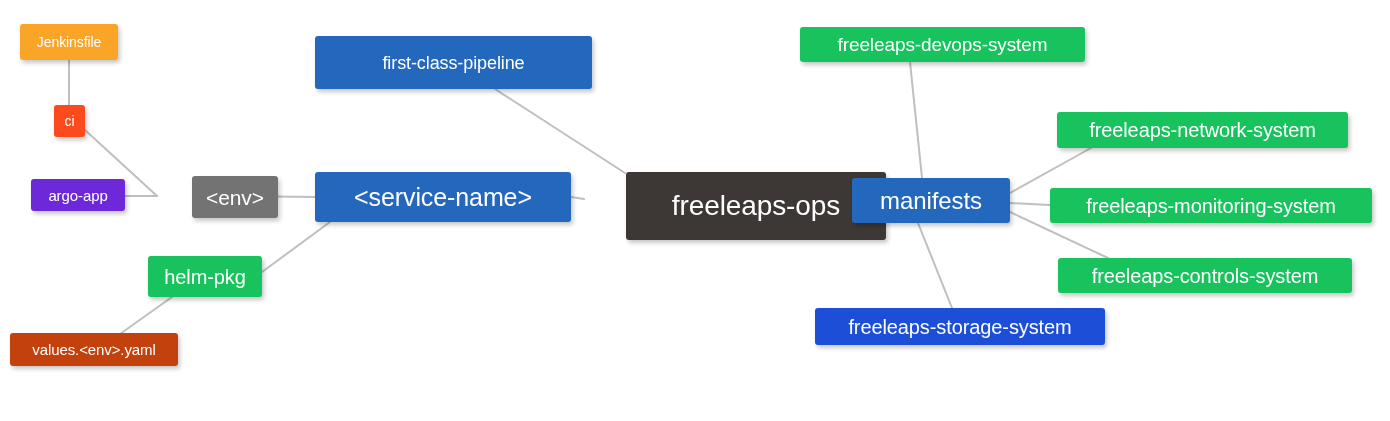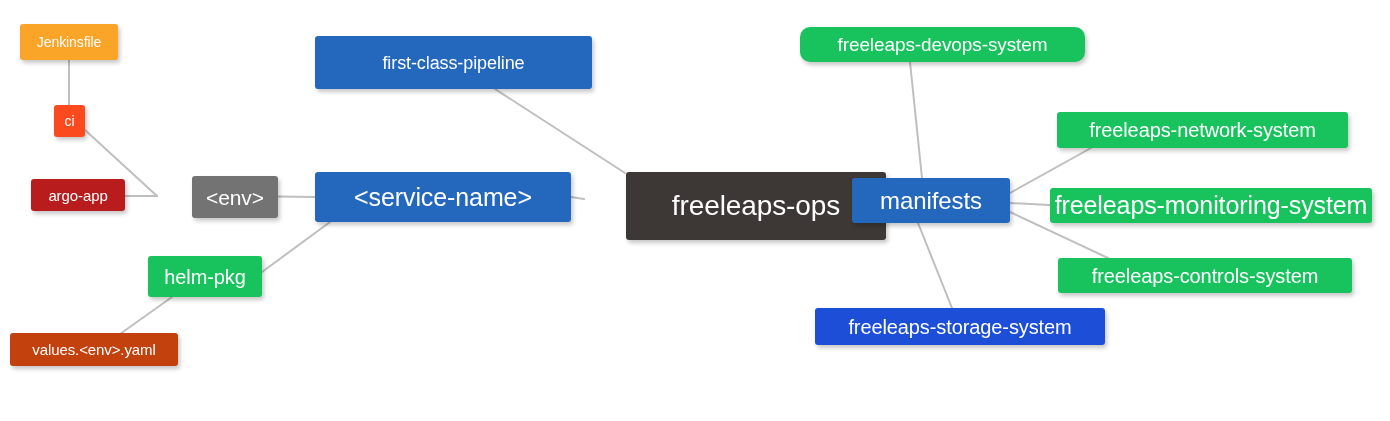--- a/index.html
+++ b/index.html
@@ -66,21 +66,21 @@
       <path d="M 1010,212 L 1108,258" stroke="#bfbfbf" stroke-width="2" fill="none" stroke-linecap="round"></path>
       <path d="M 918,223 L 952,308" stroke="#bfbfbf" stroke-width="2" fill="none" stroke-linecap="round"></path>
     </svg>
   <div id="node-layer">
       <div class="node" style="left: 20px; top: 24px; width: 98px; height: 36px; background: rgb(250, 165, 40); font-size: 14px;">
         <span class="node-label">Jenkinsfile</span>
       </div>
       <div class="node" style="left: 54px; top: 105px; width: 31px; height: 32px; background: rgb(250, 74, 30); font-size: 14px;">
         <span class="node-label">ci</span>
       </div>
-      <div class="node" style="left: 31px; top: 179px; width: 94px; height: 32px; background: #b91c1c; font-size: 15px;">
+      <div class="node" style="left: 31px; top: 179px; width: 94px; height: 32px; background: #6d28d9; font-size: 15px;">
         <span class="node-label">argo-app</span>
       </div>
       <div class="node" style="left: 152px; top: 176px; width: 86px; height: 42px; background: #737373; font-size: 21px; margin-left: 40px;">
         <span class="node-label">&lt;env&gt;</span>
       </div>
       <div class="node" style="left: 148px; top: 256px; width: 114px; height: 41px; background: rgb(24, 195, 94); font-size: 20px;">
         <span class="node-label">helm-pkg</span>
       </div>
       <div class="node" style="left: 10px; top: 333px; width: 168px; height: 33px; background: #c2410c; font-size: 15px;">
         <span class="node-label">values.&lt;env&gt;.yaml</span>
@@ -90,27 +90,27 @@
       </div>
       <div class="node" style="left: 315px; top: 172px; width: 256px; height: 50px; background: rgb(36, 104, 190); font-size: 25px;">
         <span class="node-label">&lt;service-name&gt;</span>
       </div>
       <div class="node" style="left: 584px; top: 172px; width: 260px; height: 68px; background: rgb(61, 56, 53); font-size: 28px; margin-left: 42px;">
         <span class="node-label">freeleaps-ops</span>
       </div>
       <div class="node" style="left: 852px; top: 178px; width: 158px; height: 45px; background: rgb(36, 104, 190); font-size: 24px;">
         <span class="node-label">manifests</span>
       </div>
-      <div class="node" style="left: 800px; top: 27px; width: 285px; height: 35px; background: rgb(24, 195, 94); font-size: 19px; border-radius: 10px;">
+      <div class="node" style="left: 800px; top: 27px; width: 285px; height: 35px; background: rgb(24, 195, 94); font-size: 19px;">
         <span class="node-label">freeleaps-devops-system</span>
       </div>
       <div class="node" style="left: 1057px; top: 112px; width: 291px; height: 36px; background: rgb(24, 195, 94); font-size: 20px;">
         <span class="node-label">freeleaps-network-system</span>
       </div>
-      <div class="node" style="left: 1050px; top: 188px; width: 322px; height: 35px; background: rgb(24, 195, 94); font-size: 25px;">
+      <div class="node" style="left: 1050px; top: 188px; width: 322px; height: 35px; background: rgb(24, 195, 94); font-size: 20px;">
         <span class="node-label">freeleaps-monitoring-system</span>
       </div>
       <div class="node" style="left: 1058px; top: 258px; width: 294px; height: 35px; background: rgb(24, 195, 94); font-size: 20px;">
         <span class="node-label">freeleaps-controls-system</span>
       </div>
       <div class="node" style="left: 815px; top: 308px; width: 290px; height: 37px; background: #1d4ed8; font-size: 20px;">
         <span class="node-label">freeleaps-storage-system</span>
       </div>
     </div>
 </div>

